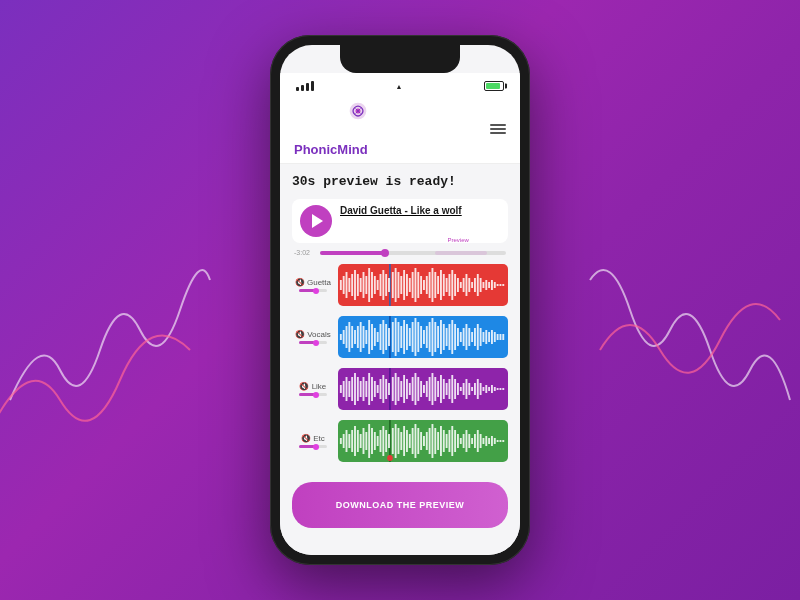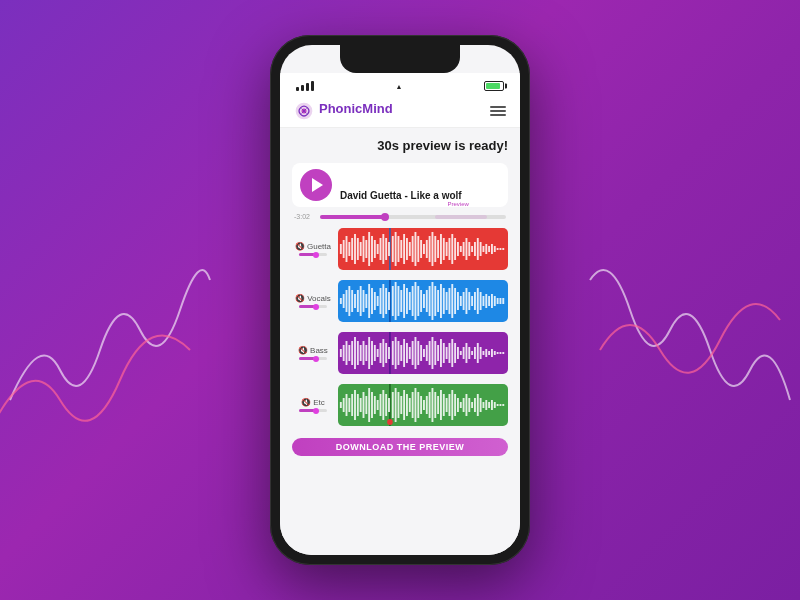--- a/index.html
+++ b/index.html
@@ -124,22 +124,23 @@
       padding: 6px 14px;
       display: flex;
       justify-content: space-between;
       align-items: center;
       flex-shrink: 0;
       border-bottom: 1px solid #eee;
     }
 
     .app-logo {
       display: flex;
-      align-items: flex-start;
-      gap: 5px;
+      align-items: flex-end;
+      gap: 21px;
+      flex-direction: column;
     }
 
     .logo-icon {
       width: 20px;
       height: 20px;
     }
 
     .app-title {
       font-size: 13px;
       font-weight: 700;
@@ -166,32 +167,34 @@
       padding: 10px 12px 8px;
       display: flex;
       flex-direction: column;
       gap: 6px;
     }
 
     .preview-title {
       font-size: 13px;
       font-weight: 700;
       color: #1a1a1a;
-      text-align: right;
+      text-align: left;
       margin-bottom: 4px;
+      font-family: Liberation Mono, monospace;
     }
 
     
     .player-row {
       display: flex;
-      align-items: flex-end;
+      align-items: flex-start;
       gap: 8px;
       background: #fff;
       border-radius: 8px;
       padding: 6px 8px;
+      text-decoration: underline;
     }
 
     .play-btn {
       width: 32px;
       height: 32px;
       background: #c040c0;
       border-radius: 50%;
       display: flex;
       align-items: center;
       justify-content: center;
@@ -330,28 +333,28 @@
       overflow: hidden;
       position: relative;
     }
 
     
     .download-btn {
       background: linear-gradient(90deg, #c040c0, #d060d0);
       color: #fff;
       border: none;
       border-radius: 20px;
-      padding: 4px 16px;
+      padding: 18px 16px;
       font-size: 9px;
       font-weight: 700;
       letter-spacing: 0.5px;
       text-transform: uppercase;
       cursor: pointer;
       width: 100%;
-      margin-top: 4px;
+      margin-top: 12px;
     }
 
     
     .waveform-svg {
       width: 100%;
       height: 100%;
     }
   </style>
 </head>
 <body>
@@ -580,21 +583,21 @@
               <rect x="174" y="18" width="2" height="6"></rect>
             </g>
           </svg>
         </div>
       </div>
 
       <div class="track-row">
         <div class="track-controls">
           <div class="track-mute">
             <span class="mute-icon">🔇</span>
-            <span class="track-label">Bass</span>
+            <span class="track-label">Like</span>
           </div>
           <div class="track-volume-slider">
             <div class="volume-fill" style="width:60%; background:#c040c0"></div>
             <div class="volume-thumb" style="left:60%"></div>
           </div>
         </div>
         <div class="waveform-container">
           <svg class="waveform-svg" viewBox="0 0 180 42" preserveAspectRatio="none">
             <rect width="180" height="42" fill="#8e24aa"></rect>
             <line x1="55" y1="0" x2="55" y2="42" stroke="#4a148c" stroke-width="1.5"></line>

